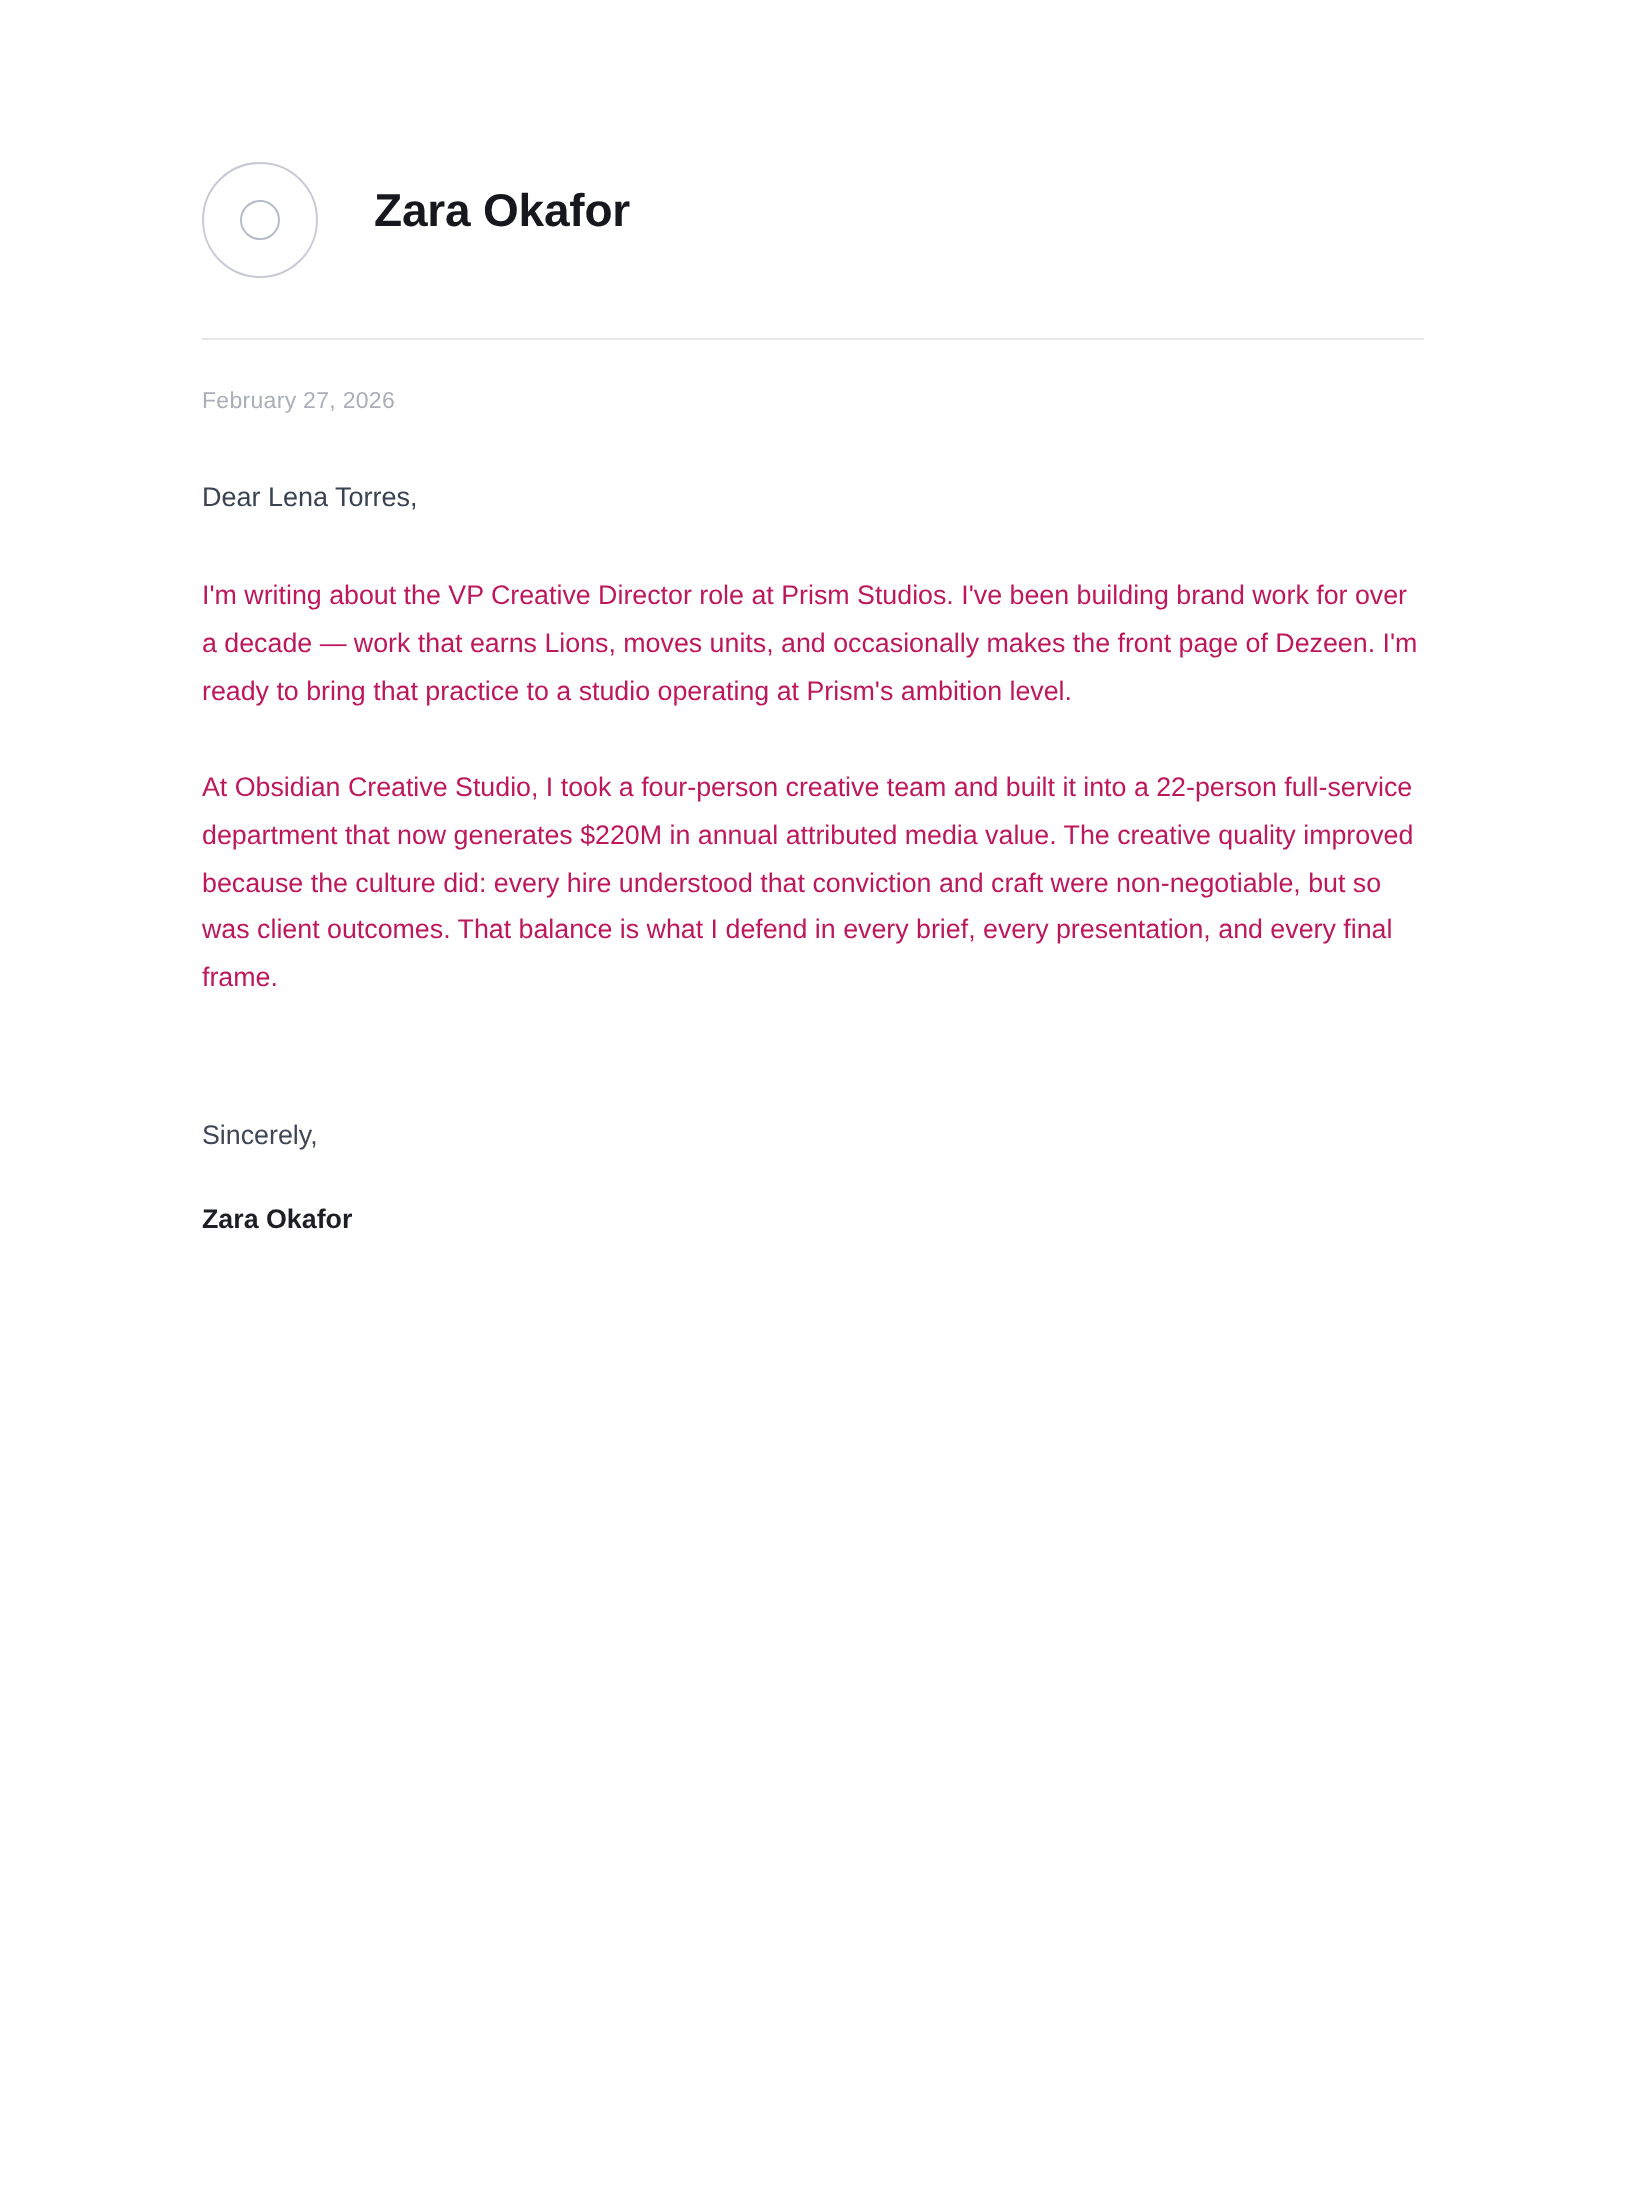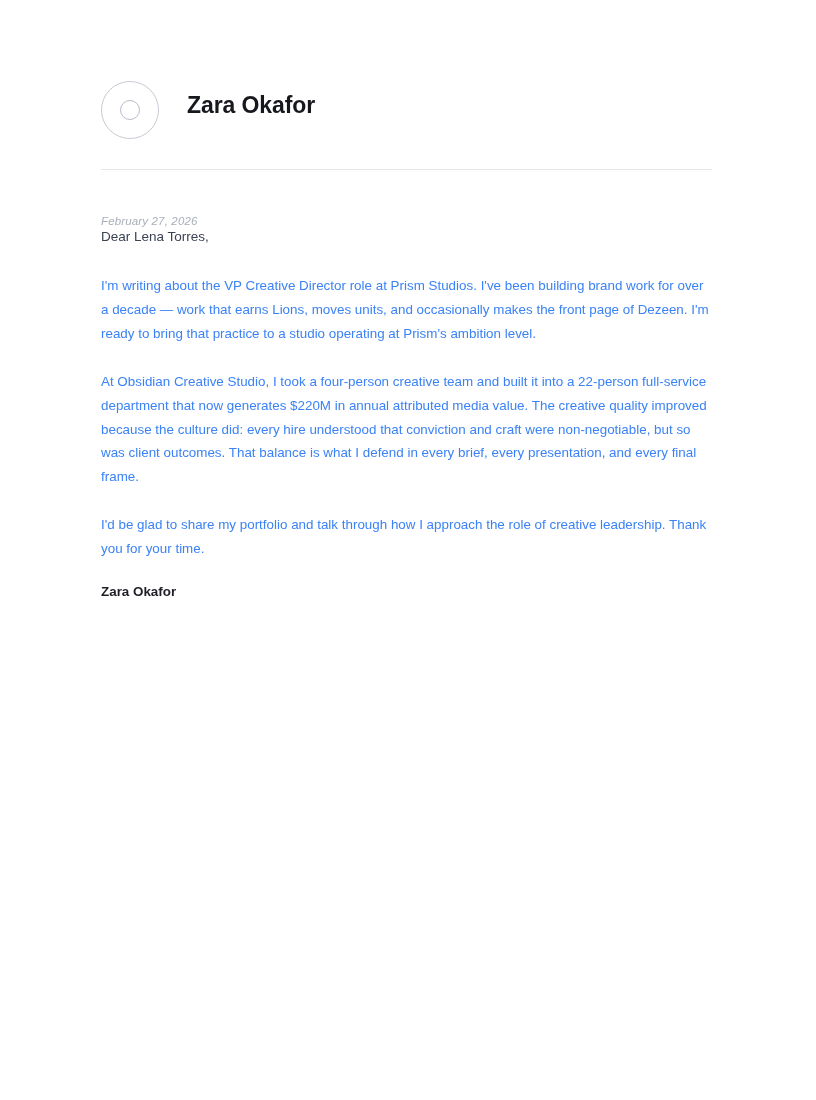--- a/index.html
+++ b/index.html
@@ -86,40 +86,40 @@
   
   .divider {
     margin-top: 30px;
     height: 1px;
     background: #e6e7ea;
     width: 611px;
   }
 
   
   .date {
-    margin-top: 45px;
+    margin-top: 25px;
     font-size: 11.5px;
     color: #a9aeb8;
     letter-spacing: 0.15px;
-    font-style: italic;
   }
 
   .salutation {
+    margin-top: 32px;
     font-size: 13.5px;
     color: #3b4252;
     line-height: 1.5;
   }
 
   .body-copy { margin-top: 27px; }
 
   .body-copy p {
     margin: 0 0 24px 0;
     font-size: 13.4px;
     line-height: 1.78;
-    color: #3b82f6;
+    color: #be185d;
   }
   .body-copy p:last-child { margin-bottom: 0; }
 
   .closing {
     margin-top: 56px;
     font-size: 13.4px;
     color: #3f4656;
     line-height: 1.6;
   }
 
@@ -150,20 +150,20 @@
 
     <div class="divider"></div>
 
     <div class="date">February 27, 2026</div>
 
     <div class="salutation">Dear Lena Torres,</div>
 
     <div class="body-copy">
       <p>I'm writing about the VP Creative Director role at Prism Studios. I've been building brand work for over a decade — work that earns Lions, moves units, and occasionally makes the front page of Dezeen. I'm ready to bring that practice to a studio operating at Prism's ambition level.</p>
       <p>At Obsidian Creative Studio, I took a four-person creative team and built it into a 22-person full-service department that now generates $220M in annual attributed media value. The creative quality improved because the culture did: every hire understood that conviction and craft were non-negotiable, but so was client outcomes. That balance is what I defend in every brief, every presentation, and every final frame.</p>
-      <p>I'd be glad to share my portfolio and talk through how I approach the role of creative leadership. Thank you for your time.</p>
     </div>
 
+    <div class="closing">Sincerely,</div>
 
     <div class="signature">Zara Okafor</div>
 
   </div>
 </div>
 
 </body></html>

